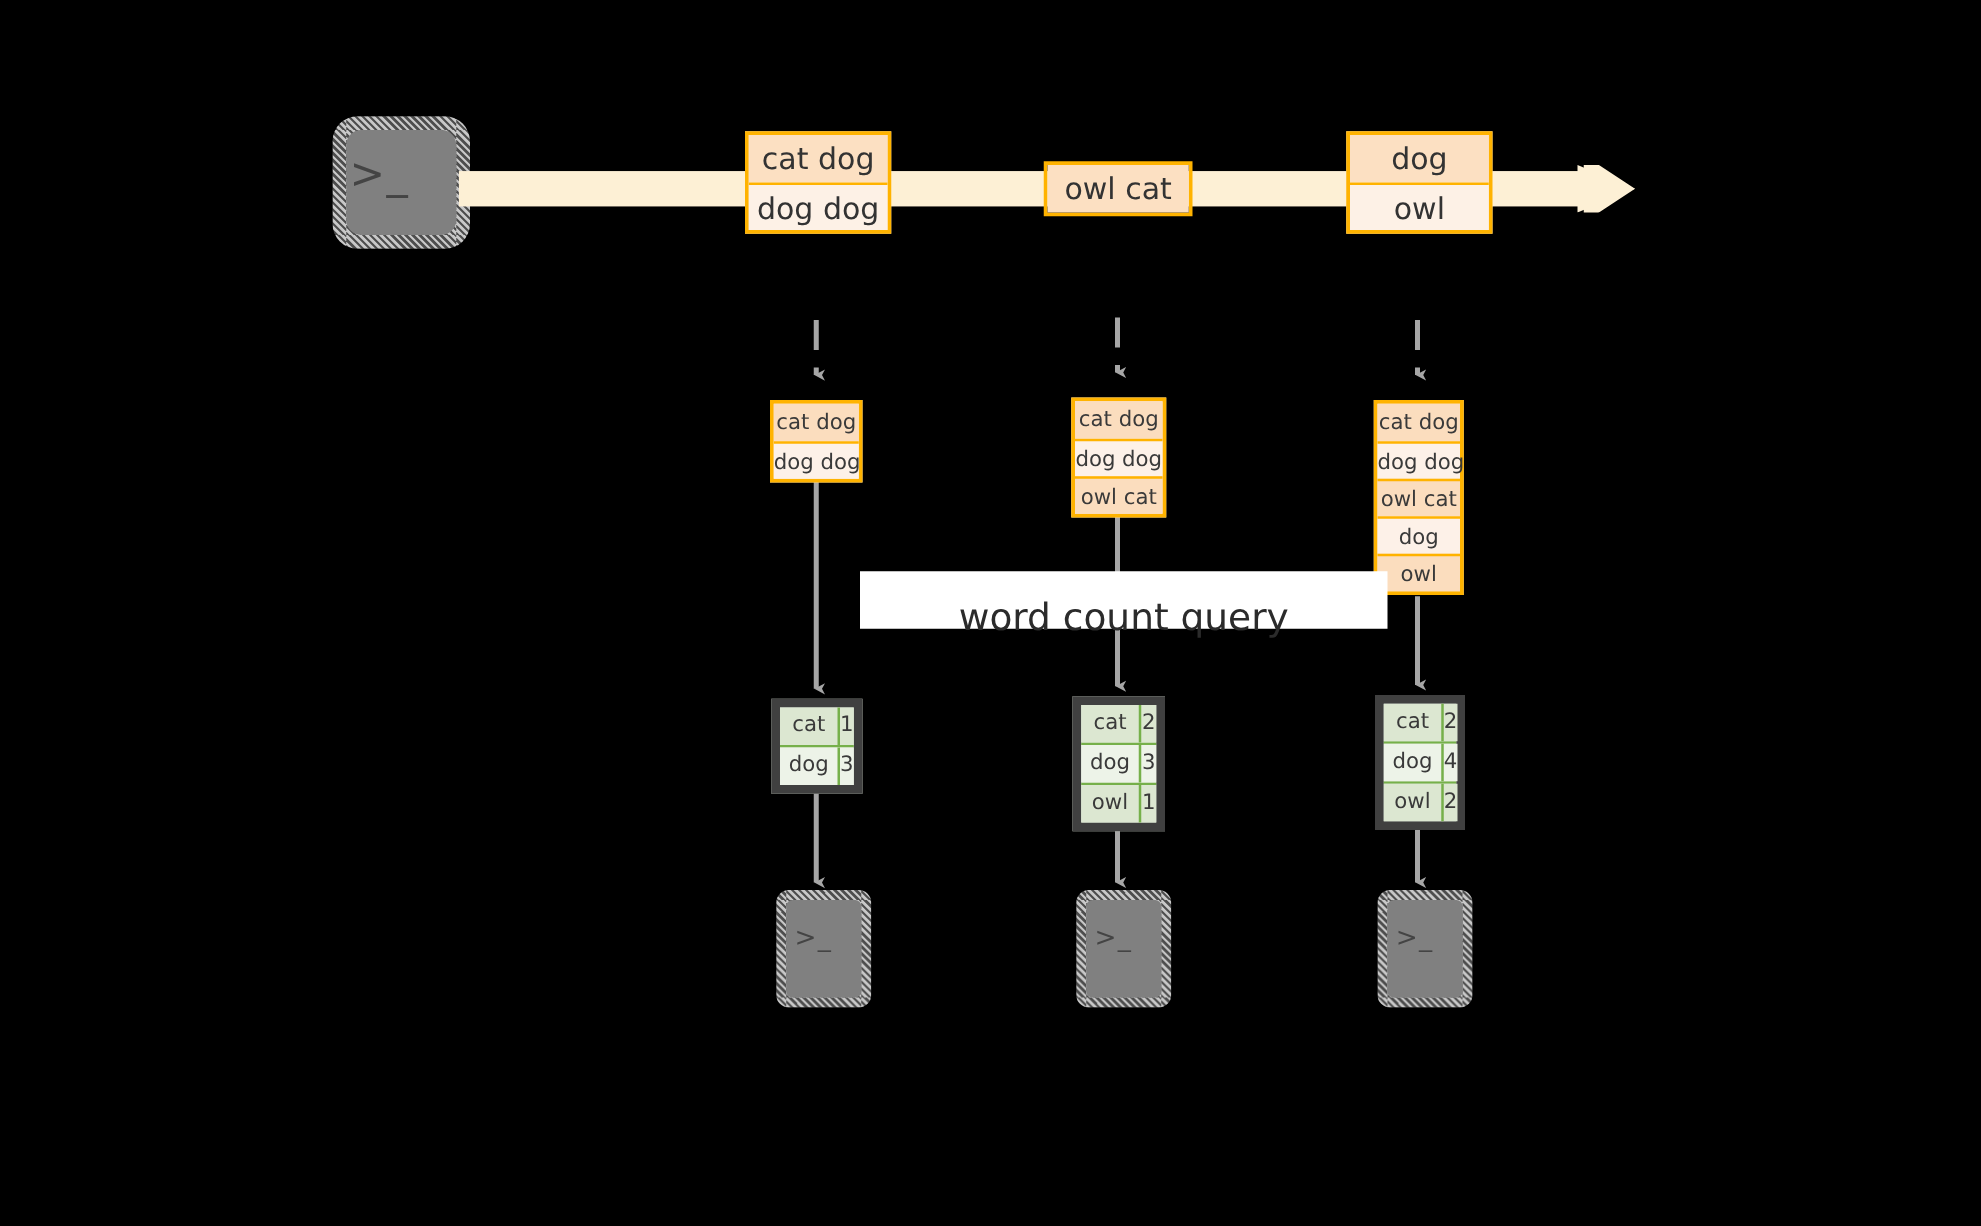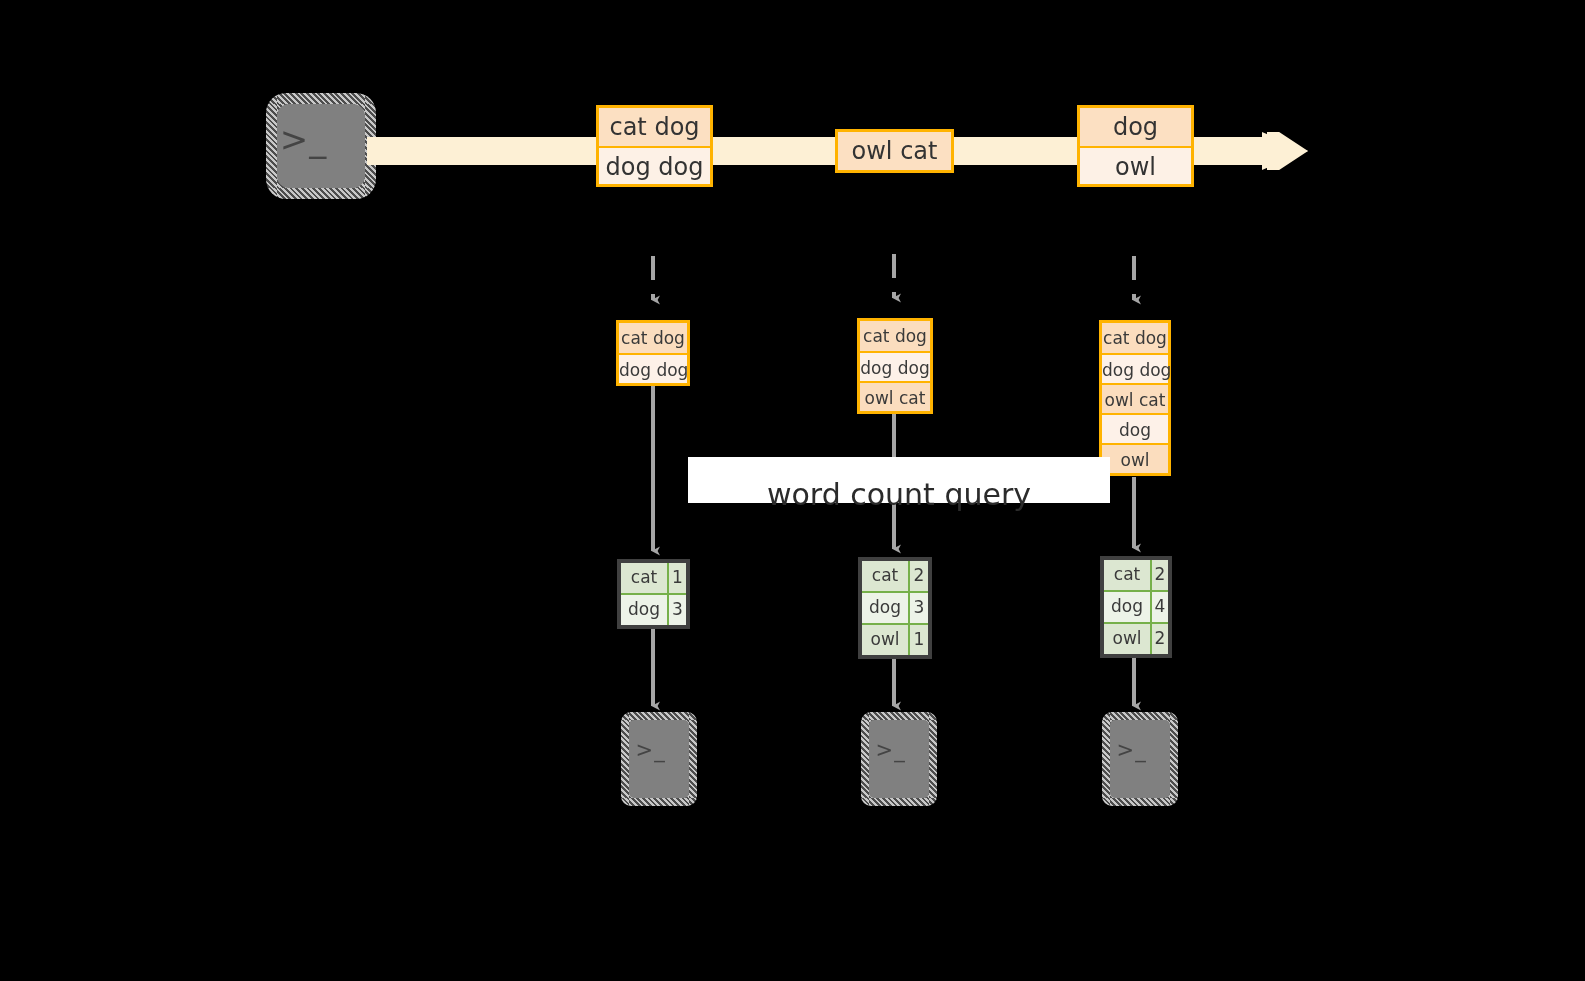--- a/index.html
+++ b/index.html
@@ -131,21 +131,21 @@
   .stack .row + .row { border-top: 2px solid #FFB300; }
 
   .stack.s1 { left: 616px; top: 320px; width: 74px; }
   .stack.s2 { left: 857px; top: 318px; width: 76px; }
   .stack.s3 { left: 1099px; top: 320px; width: 72px; }
 
   
   .green {
     position: absolute;
     box-sizing: border-box;
-    border: 4px solid #404040;
+    border: 7px solid #404040;
     background: #E7EFE0;
     border-collapse: collapse;
   }
   .green .grow { display: flex; height: 30px; }
   .green .grow + .grow { border-top: 2px solid #76B04A; }
   .green .gk, .green .gv {
     box-sizing: border-box;
     text-align: center;
     color: #3a3a3a;
     font-size: 17px;

